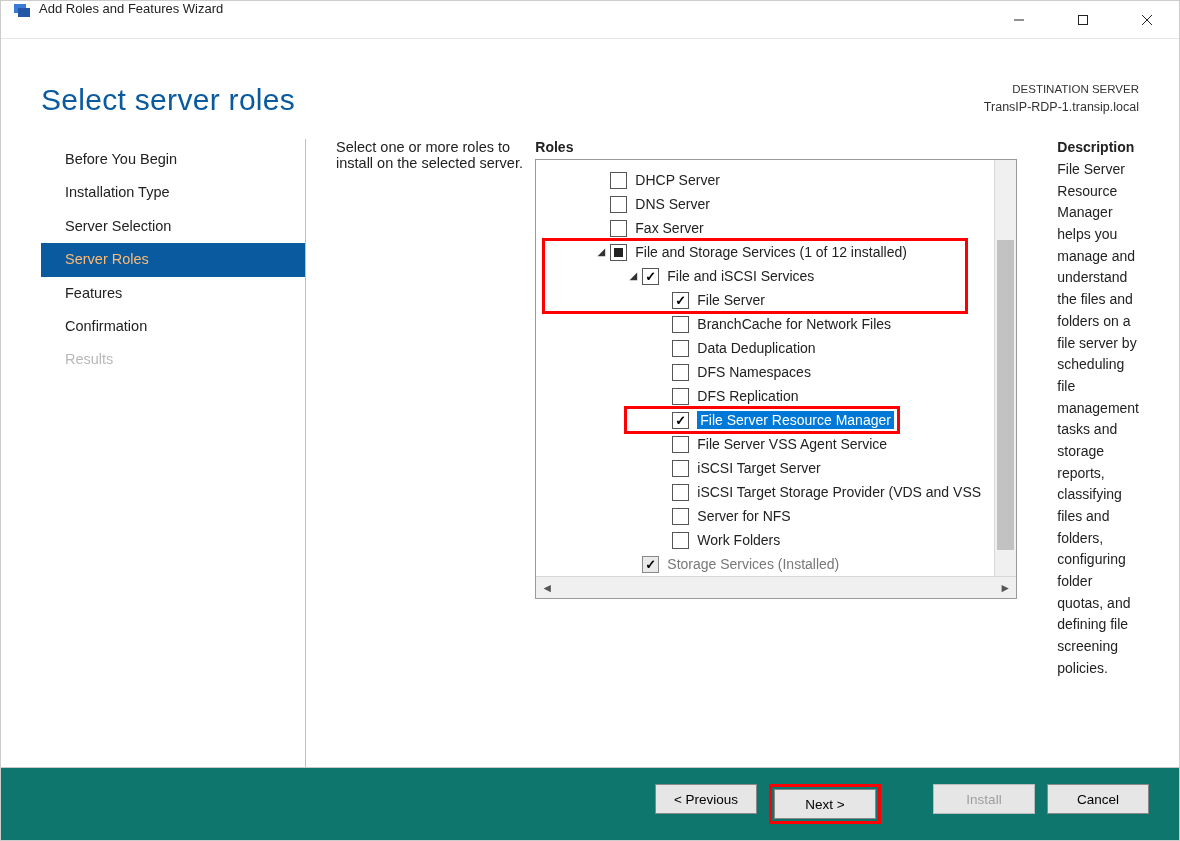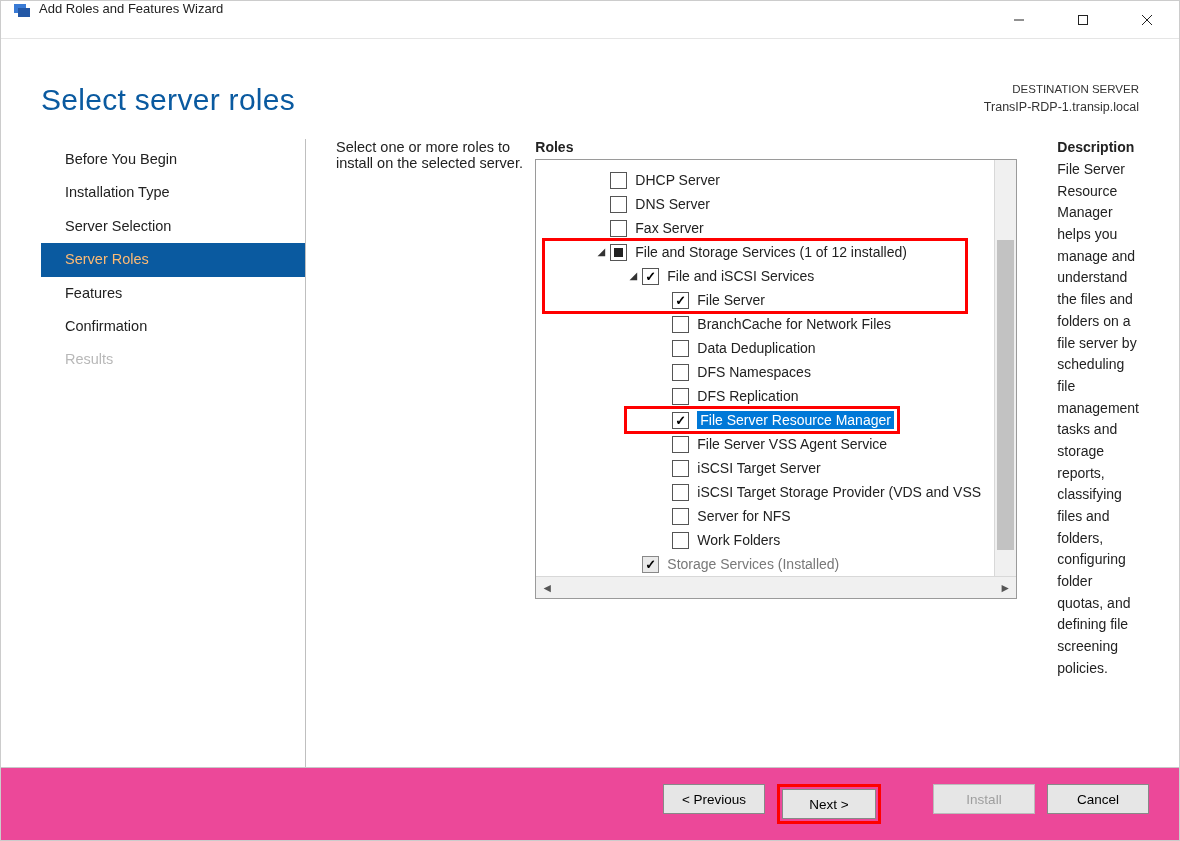--- a/index.html
+++ b/index.html
@@ -161,33 +161,33 @@
     pointer-events: none;
     z-index: 10;
   }
   
   .button-bar {
     border-top: 1px solid #c8c8c8;
     padding: 16px 30px;
     display: flex;
     justify-content: flex-end;
     gap: 12px;
-    background: #ec4899;
+    background: #0f766e;
   }
   .btn {
     width: 102px; height: 30px;
     border: 1px solid #888;
     background: #e6e6e6;
     font-size: 13.5px;
     display: flex; align-items: center; justify-content: center;
     cursor: pointer;
   }
   .btn.disabled { color: #9e9e9e; border-color: #bbb; }
   .btn-highlight { border: 3px solid #ff0000; padding: 2px; }
-  .btn-highlight .btn { width: 94px; }
+  .btn-highlight .btn { width: 102px; }
   .gap-after-next { width: 28px; }
 </style>
 </head>
 <body>
 
 <div class="titlebar">
   <span class="app-icon">
     <svg width="18" height="18" viewBox="0 0 18 18">
       <rect x="1" y="3" width="12" height="9" fill="#3a7bd5"></rect>
       <rect x="5" y="7" width="12" height="9" fill="#2458a6"></rect>

